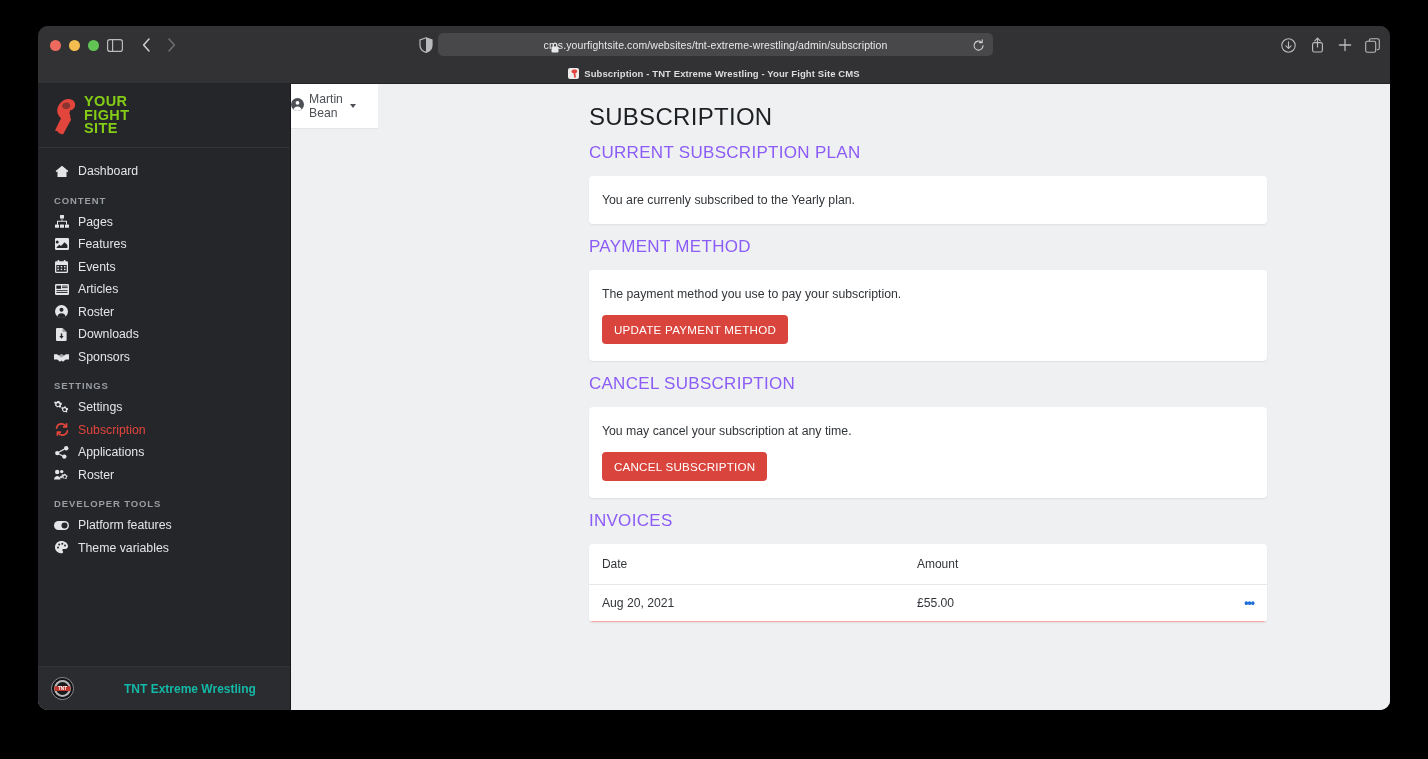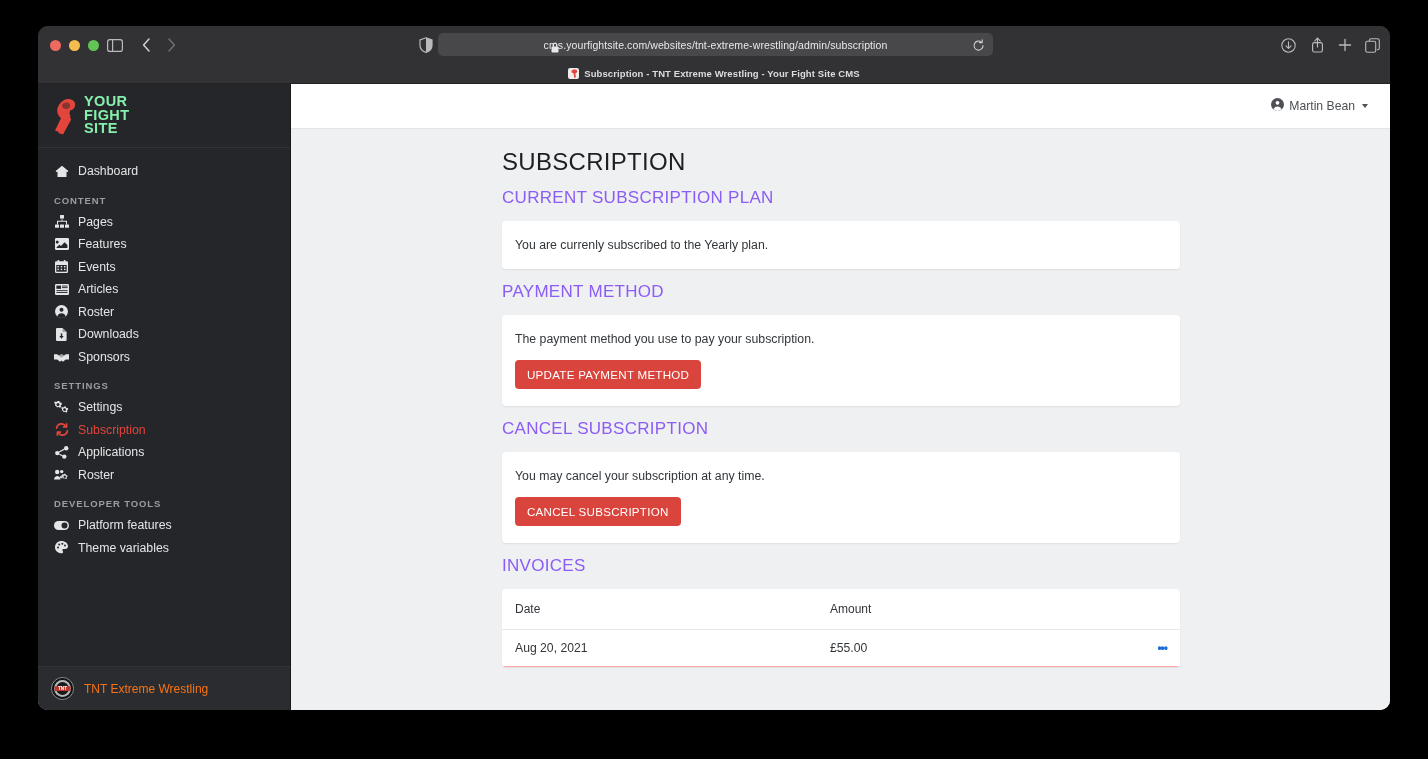--- a/index.html
+++ b/index.html
@@ -97,21 +97,21 @@
   }
   #brand {
     height: 64px; flex: 0 0 64px;
     display: flex; align-items: center;
     padding-left: 12px;
     border-bottom: 1px solid #303337;
     gap: 6px;
   }
   #brand-logo { width: 28px; height: 40px; flex: 0 0 28px; }
   #brand-text {
-    color: #86efac; font-size: 14.5px; font-weight: bold;
+    color: #84cc16; font-size: 14.5px; font-weight: bold;
     line-height: 13.5px; letter-spacing: .4px;
   }
   #brand-text div { display:block; }
 
   #nav { flex: 1; padding-top: 12px; overflow: hidden; }
 
   .nav-heading {
     color: #9a9ea3; font-size: 9.5px; font-weight: bold;
     letter-spacing: .9px; padding: 12px 0 5px 16px;
   }
@@ -136,24 +136,24 @@
     background: #2a2c2f;
     display: flex; align-items: center; gap: 10px;
     padding-left: 13px;
   }
   #site-footer-avatar {
     width: 23px; height: 23px; border-radius: 50%;
     background: #1b1b1d; border: 1.5px solid #8d8f92;
     display: flex; align-items: center; justify-content: center;
     overflow: hidden;
   }
-  #site-footer-name { color: #f97316; font-size: 12px; font-weight: normal; }
-
-  
-  #content { flex: 1; display: flex; flex-direction: column; min-width:0; }
+  #site-footer-name { color: #14b8a6; font-size: 12px; font-weight: bold; margin-left: 40px; }
+
+  
+  #content { flex: 1; display: flex; flex-direction: row; min-width:0; }
 
   #topbar {
     height: 45px; flex: 0 0 45px;
     background: #fff;
     display: flex; align-items: center; justify-content: flex-end;
     padding-right: 22px;
     border-bottom: 1px solid #e3e5e7;
   }
   #user-menu {
     display: flex; align-items: center; gap: 5px;

